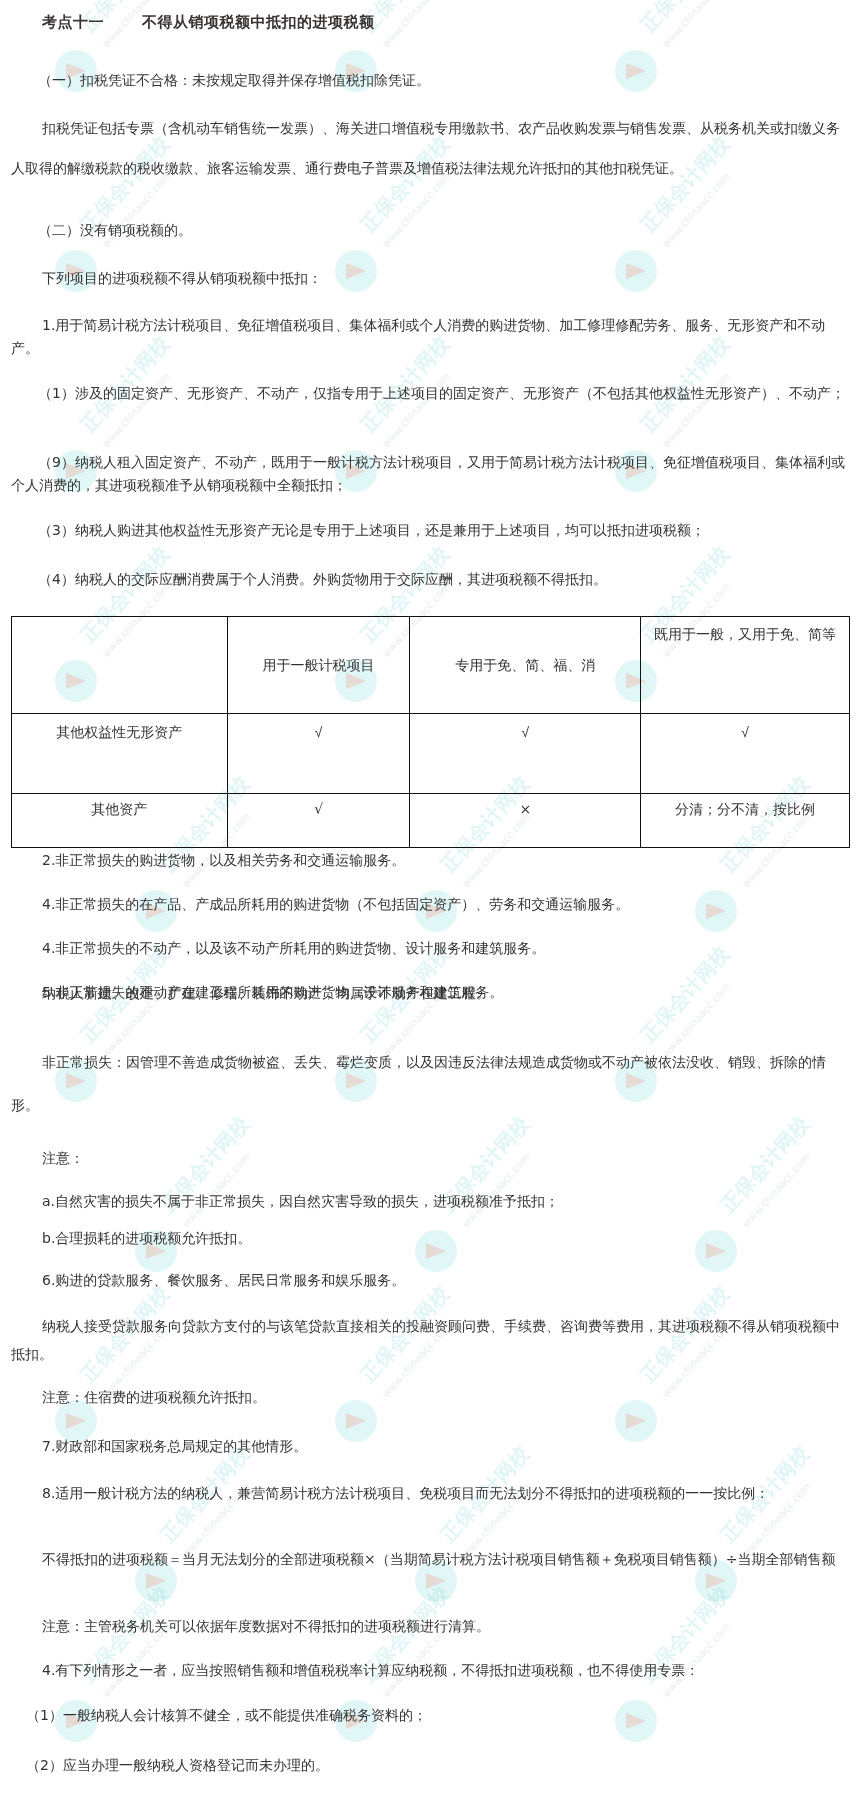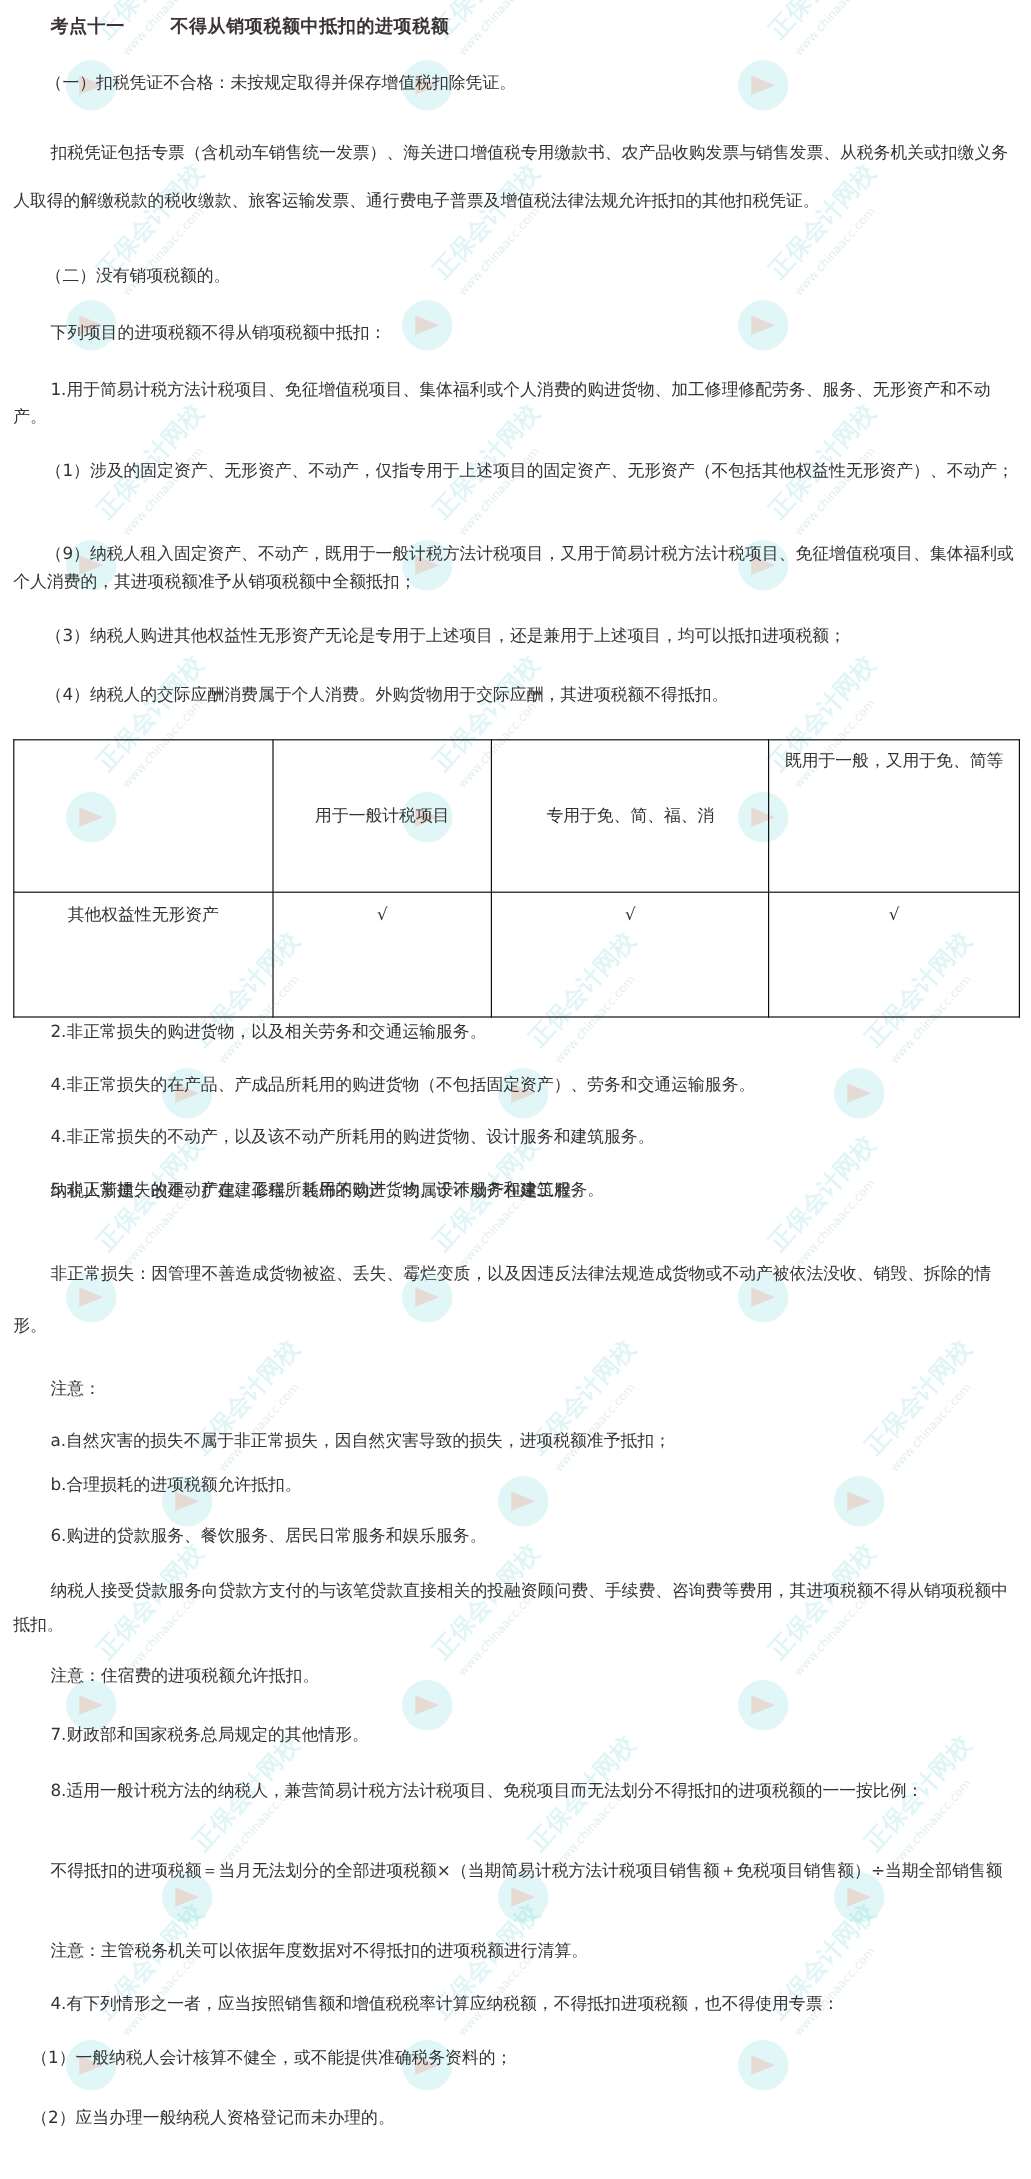--- a/index.html
+++ b/index.html
@@ -43,21 +43,21 @@
     table.cmp {
       position: absolute; left: 11px; top: 616px; width: 839px; height: 232px;
       border-collapse: collapse; font-size: 14px; color: #333333;
     }
     table.cmp td {
       border: 1.5px solid #111111; text-align: center; vertical-align: top; padding: 4px 4px;
       line-height: 22px;
     }
     table.cmp tr.h td { height: 62px; vertical-align: middle; }
     table.cmp tr.h td.c3 { vertical-align: top; padding-top: 6px; }
-    table.cmp tr.r1 td { height: 47px; padding-top: 8px; }
+    table.cmp tr.r1 td { height: 47px; padding-top: 8px; font-family: Liberation Mono, monospace; }
     table.cmp tr.r2 td { height: 56px; }
     table.cmp tr.r2 td.mid { vertical-align: middle; }
     table.cmp tr.r3 td { height: 32px; }
   </style>
 </head>
 <body>
 
 <div class="wm-layer">
 
   <div class="wm" style="left:55px;top:-10px">
@@ -219,21 +219,21 @@
       <div class="txt">正保会计网校</div>
       <div class="url">www.chinaacc.com</div>
     </div>
 </div>
 
 <div class="content">
   <div class="title">
     <span>考点十一</span><span class="gap"></span><span>不得从销项税额中抵扣的进项税额</span>
   </div>
 
-  <div class="p ind" style="top:58px">（一）扣税凭证不合格：未按规定取得并保存增值税扣除凭证。</div>
+  <div class="p ind" style="top:69px">（一）扣税凭证不合格：未按规定取得并保存增值税扣除凭证。</div>
   <div class="p" style="top:108px;line-height:40px">扣税凭证包括专票（含机动车销售统一发票）、海关进口增值税专用缴款书、农产品收购发票与销售发票、从税务机关或扣缴义务人取得的解缴税款的税收缴款、旅客运输发票、通行费电子普票及增值税法律法规允许抵扣的其他扣税凭证。</div>
 
   <div class="p ind" style="top:219px">（二）没有销项税额的。</div>
   <div class="p" style="top:267px">下列项目的进项税额不得从销项税额中抵扣：</div>
   <div class="p" style="top:314px">1.用于简易计税方法计税项目、免征增值税项目、集体福利或个人消费的购进货物、加工修理修配劳务、服务、无形资产和不动产。</div>
   <div class="p ind" style="top:382px">（1）涉及的固定资产、无形资产、不动产，仅指专用于上述项目的固定资产、无形资产（不包括其他权益性无形资产）、不动产；</div>
   <div class="p ind" style="top:451px">（9）纳税人租入固定资产、不动产，既用于一般计税方法计税项目，又用于简易计税方法计税项目、免征增值税项目、集体福利或个人消费的，其进项税额准予从销项税额中全额抵扣；</div>
   <div class="p ind" style="top:519px">（3）纳税人购进其他权益性无形资产无论是专用于上述项目，还是兼用于上述项目，均可以抵扣进项税额；</div>
   <div class="p ind" style="top:568px">（4）纳税人的交际应酬消费属于个人消费。外购货物用于交际应酬，其进项税额不得抵扣。</div>
 
@@ -249,20 +249,26 @@
       <td></td>
       <td>用于一般计税项目</td>
       <td>专用于免、简、福、消</td>
       <td class="c3">既用于一般，又用于免、简等</td>
     </tr>
     <tr class="r1">
       <td>其他权益性无形资产</td>
       <td>√</td>
       <td>√</td>
       <td>√</td>
+    </tr>
+    <tr class="r3">
+      <td>其他资产</td>
+      <td>√</td>
+      <td>×</td>
+      <td>分清；分不清，按比例</td>
     </tr>
   </tbody>
     </table>
 
   <div class="p" style="top:849px">2.非正常损失的购进货物，以及相关劳务和交通运输服务。</div>
   <div class="p" style="top:893px">4.非正常损失的在产品、产成品所耗用的购进货物（不包括固定资产）、劳务和交通运输服务。</div>
   <div class="p" style="top:937px">4.非正常损失的不动产，以及该不动产所耗用的购进货物、设计服务和建筑服务。</div>
   <div class="p" style="top:981px">5.非正常损失的不动产在建工程所耗用的购进货物、设计服务和建筑服务。</div>
   <div class="p" style="top:982px">纳税人新建、改建、扩建、修缮、装饰不动产，均属于不动产在建工程。</div>
   <div class="p" style="top:1041px;line-height:43px">非正常损失：因管理不善造成货物被盗、丢失、霉烂变质，以及因违反法律法规造成货物或不动产被依法没收、销毁、拆除的情形。</div>

